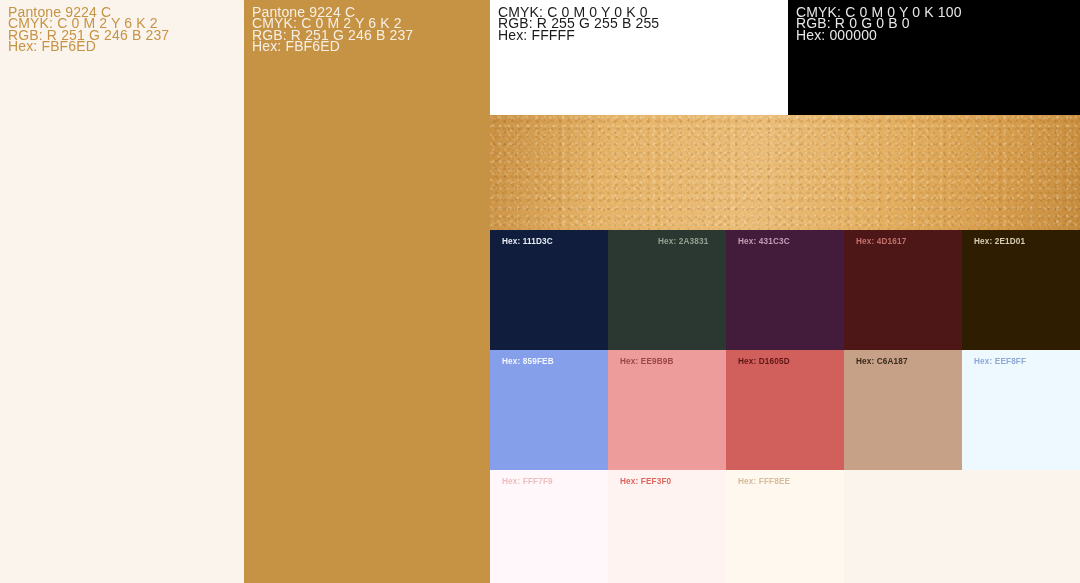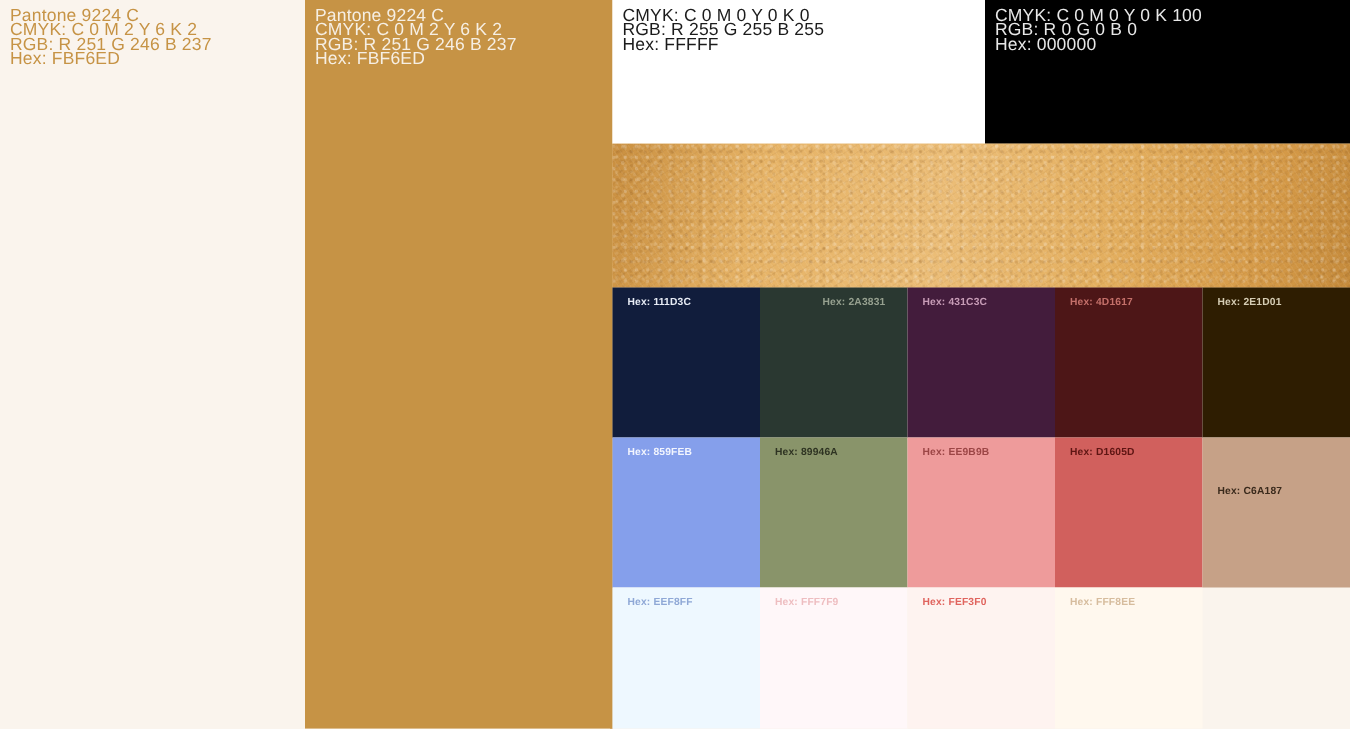--- a/index.html
+++ b/index.html
@@ -135,31 +135,28 @@
     <div class="swatch" style="background: rgb(77, 22, 23);">
       <span class="swatch-label" style="color: rgb(196, 112, 106);">Hex: 4D1617</span>
     </div>
     <div class="swatch" style="background: rgb(46, 29, 1);">
       <span class="swatch-label" style="color: rgb(214, 205, 180);">Hex: 2E1D01</span>
     </div>
 
     <div class="swatch" style="background: rgb(133, 159, 235);">
       <span class="swatch-label" style="color: rgb(242, 245, 254);">Hex: 859FEB</span>
     </div>
-    <div class="swatch" style="background: rgb(137, 148, 106);">
-      <span class="swatch-label" style="color: rgb(46, 51, 34);">Hex: 89946A</span>
-    </div>
     <div class="swatch" style="background: rgb(238, 155, 155); padding-left: 28px;">
       <span class="swatch-label" style="color: rgb(156, 70, 70);">Hex: EE9B9B</span>
     </div>
     <div class="swatch" style="background: rgb(209, 96, 93);">
       <span class="swatch-label" style="color: rgb(94, 21, 19);">Hex: D1605D</span>
     </div>
     <div class="swatch" style="background: rgb(198, 161, 135);">
-      <span class="swatch-label" style="color: rgb(58, 42, 28); margin-top: 31px;">Hex: C6A187</span>
+      <span class="swatch-label" style="color: rgb(58, 42, 28);">Hex: C6A187</span>
     </div>
 
     <div class="swatch" style="background: rgb(238, 248, 255);">
       <span class="swatch-label" style="color: rgb(143, 168, 214);">Hex: EEF8FF</span>
     </div>
     <div class="swatch" style="background: rgb(255, 247, 249);">
       <span class="swatch-label" style="color: rgb(238, 189, 192);">Hex: FFF7F9</span>
     </div>
     <div class="swatch" style="background: rgb(254, 243, 240);">
       <span class="swatch-label" style="color: rgb(224, 100, 94);">Hex: FEF3F0</span>

